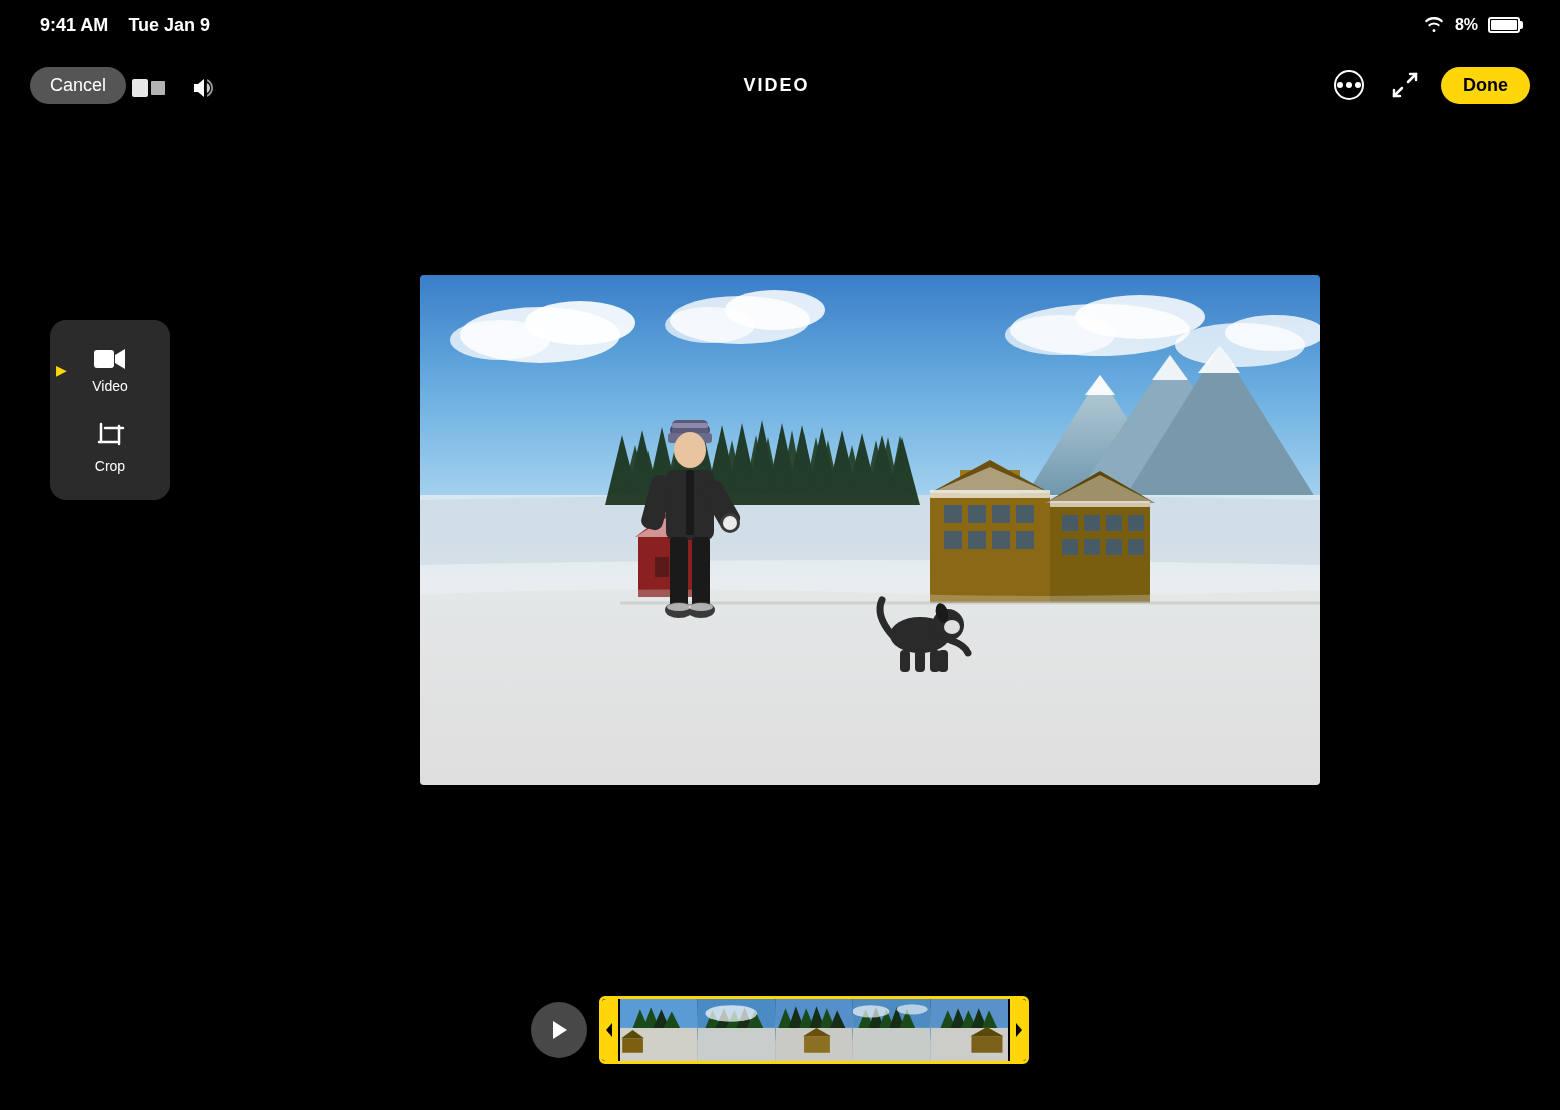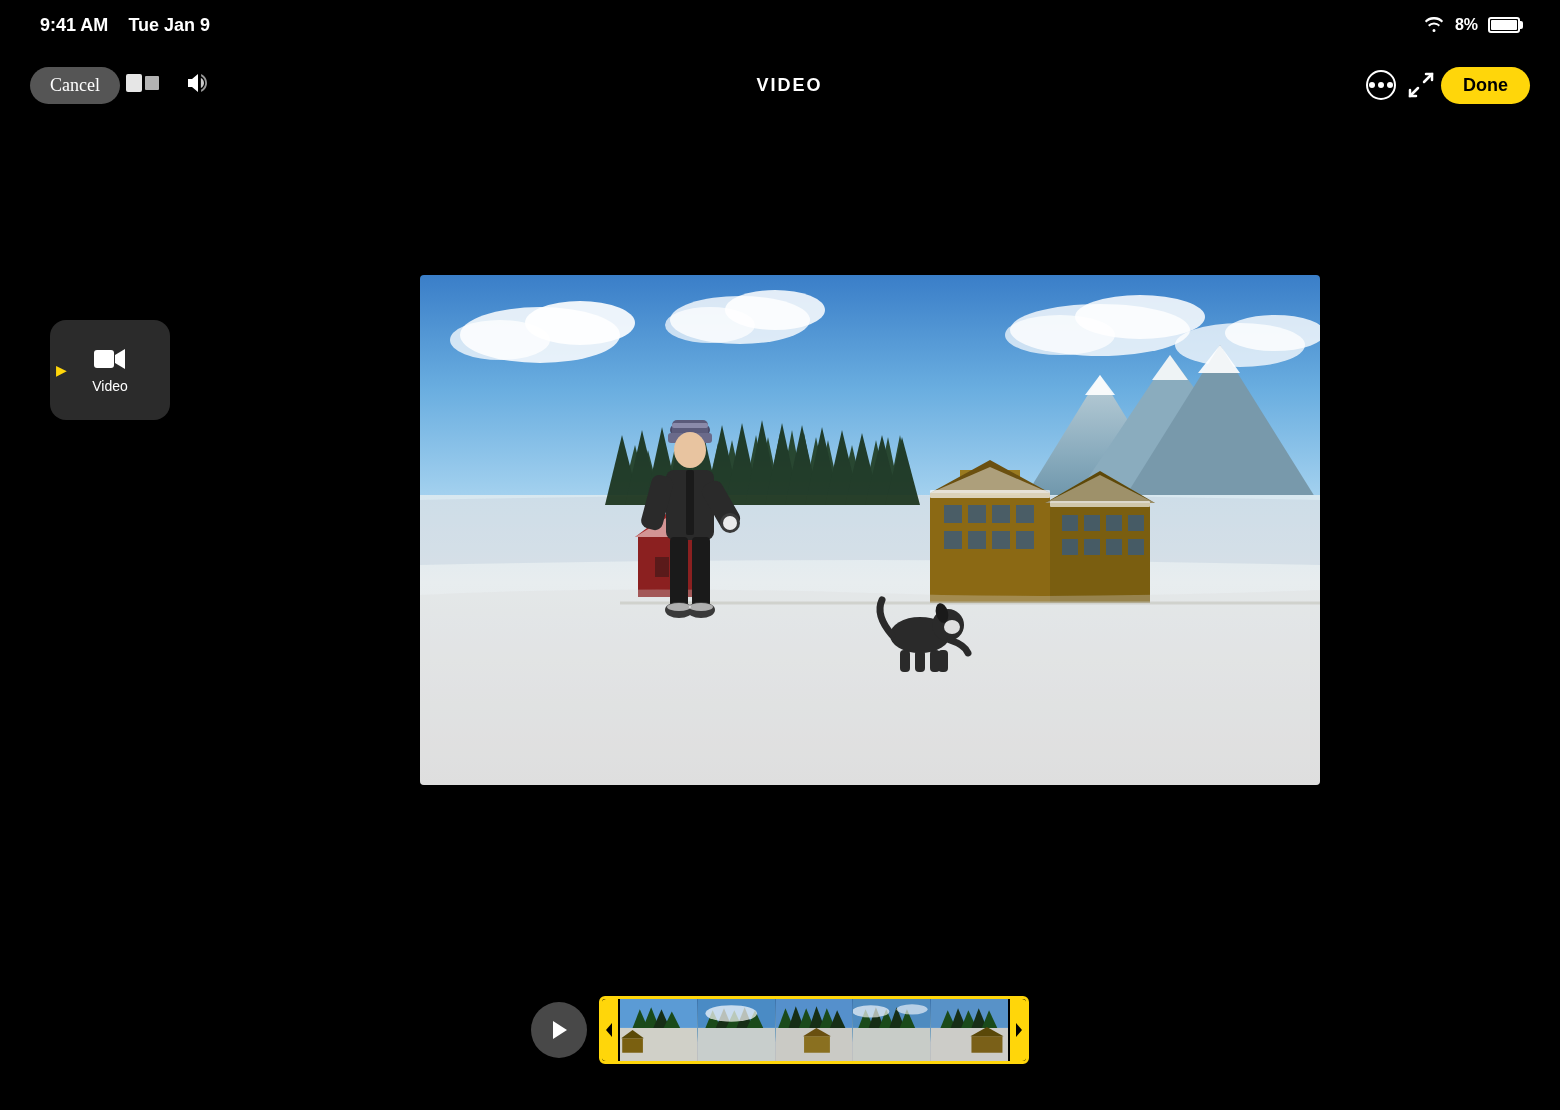--- a/index.html
+++ b/index.html
@@ -83,23 +83,22 @@
       height: 60px;
       display: flex;
       align-items: center;
       justify-content: space-between;
       padding: 0 30px;
       z-index: 100;
     }
 
     .toolbar-left {
       display: flex;
-      align-items: flex-start;
+      align-items: flex-end;
       gap: 2px;
-      font-family: Liberation Serif, serif;
     }
 
     .cancel-btn {
       background: #555;
       color: #fff;
       border: none;
       border-radius: 20px;
       padding: 8px 20px;
       font-size: 18px;
       cursor: pointer;
@@ -127,20 +126,21 @@
       color: #fff;
       font-size: 18px;
       font-weight: 600;
       letter-spacing: 2px;
       text-transform: uppercase;
     }
 
     .toolbar-right {
       display: flex;
       align-items: center;
+      gap: 16px;
     }
 
     .more-btn {
       background: none;
       border: none;
       color: #fff;
       cursor: pointer;
       font-size: 24px;
       display: flex;
       align-items: center;
@@ -416,20 +416,32 @@
       <svg width="32" height="26" viewBox="0 0 32 26" fill="white">
         <rect x="0" y="4" width="20" height="18" rx="3" fill="white"></rect>
         <path d="M21 9l10-6v20l-10-6V9z" fill="white"></path>
       </svg>
     </div>
     <span class="sidebar-item-label">Video</span>
   </div>
 
 
 
+  <div class="sidebar-item">
+    <div class="sidebar-icon">
+      <svg width="30" height="30" viewBox="0 0 30 30" fill="none" stroke="white" stroke-width="2.5" stroke-linecap="round">
+        <line x1="6" y1="2" x2="6" y2="20"></line>
+        <line x1="4" y1="20" x2="22" y2="20"></line>
+        <line x1="10" y1="6" x2="28" y2="6"></line>
+        <line x1="24" y1="4" x2="24" y2="22"></line>
+        <rect x="10" y="6" width="14" height="14" fill="none" stroke="none"></rect>
+      </svg>
+    </div>
+    <span class="sidebar-item-label">Crop</span>
+  </div>
 </div>
 
 <div class="video-container">
   <div class="video-frame">
     
     <svg class="scene-svg" xmlns="http://www.w3.org/2000/svg" viewBox="0 0 900 510">
 
       <defs>
         <linearGradient id="skyGrad" x1="0" y1="0" x2="0" y2="1">
           <stop offset="0%" stop-color="#3A7EC8"></stop>

